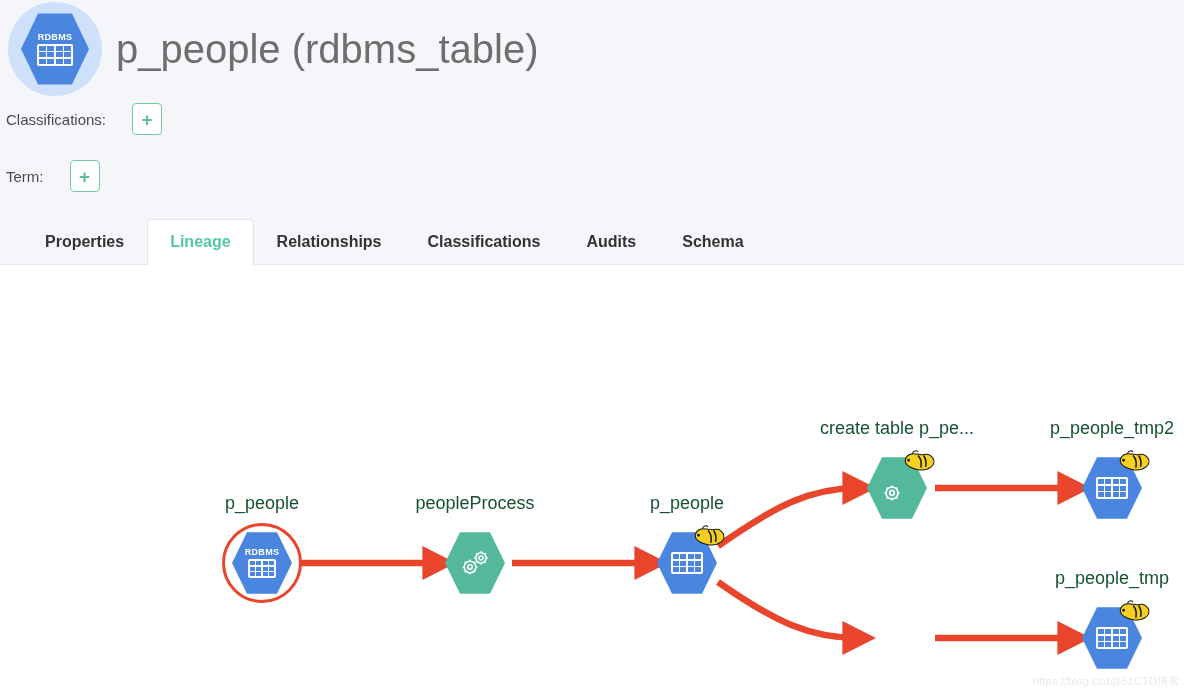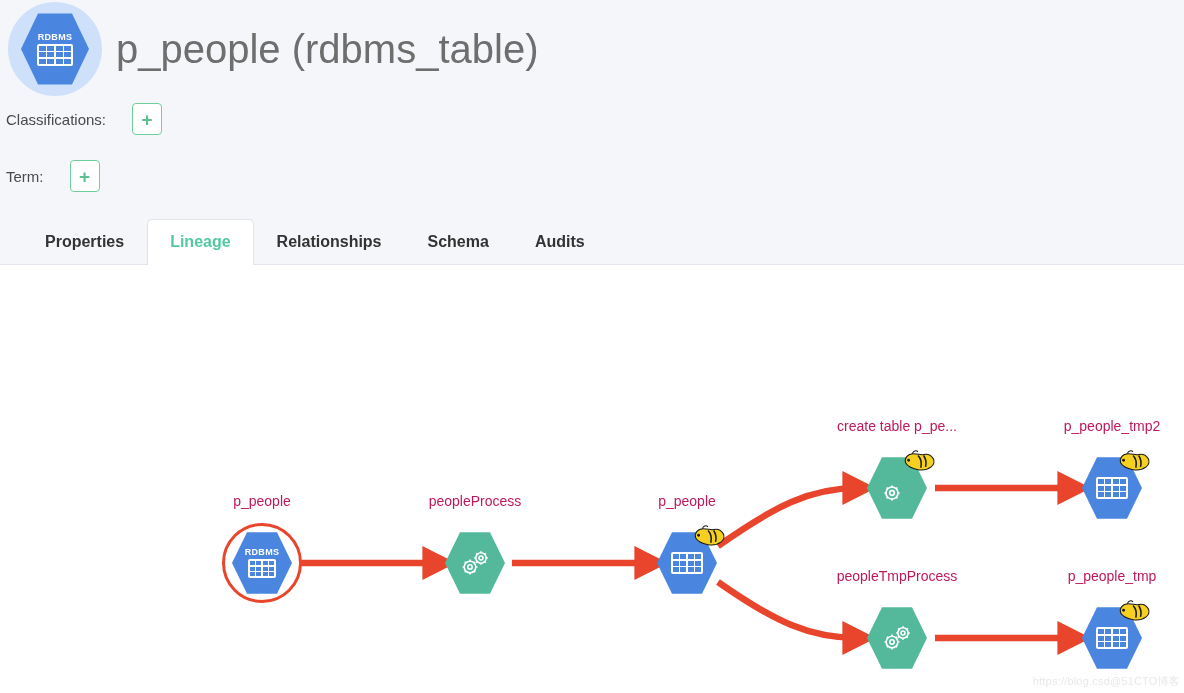--- a/index.html
+++ b/index.html
@@ -136,21 +136,21 @@
 
   .node {
     position: absolute;
     transform: translate(-50%, -50%);
     width: 60px; height: 64px;
   }
   .node .hexagon { width: 60px; height: 64px; }
   .node-label {
     position: absolute; left: 50%; transform: translateX(-50%);
     top: -38px;
-    font-size: 14px; color: #be185d; white-space: nowrap;
+    font-size: 18px; color: #14532d; white-space: nowrap;
   }
   .current-ring {
     position: absolute; left: 50%; top: 50%;
     transform: translate(-50%, -50%);
     width: 80px; height: 80px; border-radius: 50%;
     border: 3px solid #e8452c; box-sizing: border-box;
     background: #ffffff; z-index: 0;
   }
   .node .hexagon { position: relative; z-index: 1; }
 
@@ -208,22 +208,23 @@
 
     <div class="meta-row term">
       <span class="meta-label">Term:</span>
       <span class="plus-btn">+</span>
     </div>
 
     <div class="tabbar">
       <div class="tab">Properties</div>
       <div class="tab active">Lineage</div>
       <div class="tab">Relationships</div>
+      <div class="tab">Classifications</div>
+      <div class="tab">Audits</div>
       <div class="tab">Schema</div>
-      <div class="tab">Audits</div>
     </div>
   </div>
 
   <div class="legend">
     <div class="legend-item">
       <span class="legend-circle"></span>
       <span style="color:#e8452c">Current Entity</span>
     </div>
     <div class="legend-item">
       <span class="legend-arrow" style="color:#d8a33a">⟶</span>
@@ -399,37 +400,20 @@
         </div>
         <svg class="bee" viewBox="0 0 40 34">
           <path d="M7 16c-2-5 2-10 8-10 5 0 8 2 11 1 4-1 8 1 10 4 2 3 1 7-2 9-4 3-9 4-14 3-5-1-11-3-13-7z" fill="#f5d020" stroke="#1a1a1a" stroke-width="1.1"></path>
           <path d="M20 8c3 3 4 8 3 13M26 8c2 3 3 8 2 12" stroke="#1a1a1a" stroke-width="1.6" fill="none"></path>
           <circle cx="10" cy="13" r="1.5" fill="#1a1a1a"></circle>
           <path d="M14 6c1-3 4-4 6-2" stroke="#1a1a1a" stroke-width="1.1" fill="none"></path>
         </svg>
       </div>
     </div>
 
-    <div class="node" style="left:897px;top:372px;">
-      <div class="node-label">peopleTmpProcess</div>
-      <div class="hexagon hex-green">
-        <div class="hex-shape">
-          <svg width="36" height="30" viewBox="0 0 36 30">
-            <g fill="none" stroke="#ffffff" stroke-width="1.6">
-              <circle cx="24" cy="10" r="5.2"></circle>
-                <circle cx="24" cy="10" r="2"></circle>
-              <path d="M24 3.2v1.6M24 15.2v1.6M17.2 10h1.6M29.2 10h1.6M19.2 5.2l1.1 1.1M27.7 13.7l1.1 1.1M28.8 5.2l-1.1 1.1M20.3 13.7l-1.1 1.1"></path>
-              <circle cx="13" cy="19" r="5.8"></circle>
-                <circle cx="13" cy="19" r="2.2"></circle>
-              <path d="M13 11.6v1.8M13 24.6v1.8M5.6 19h1.8M18.6 19h1.8M7.8 13.8l1.3 1.3M16.9 22.9l1.3 1.3M18.2 13.8l-1.3 1.3M9.1 22.9l-1.3 1.3"></path>
-            </g>
-          </svg>
-        </div>
-      </div>
-    </div>
 
     <div class="node" style="left:1112px;top:372px;">
       <div class="node-label">p_people_tmp</div>
       <div class="hexagon hex-blue">
         <div class="hex-shape">
           <div class="grid-glyph" style="grid-template-columns:repeat(4,6px);grid-auto-rows:5px;">
               <span></span>
               <span></span>
               <span></span>
               <span></span>

